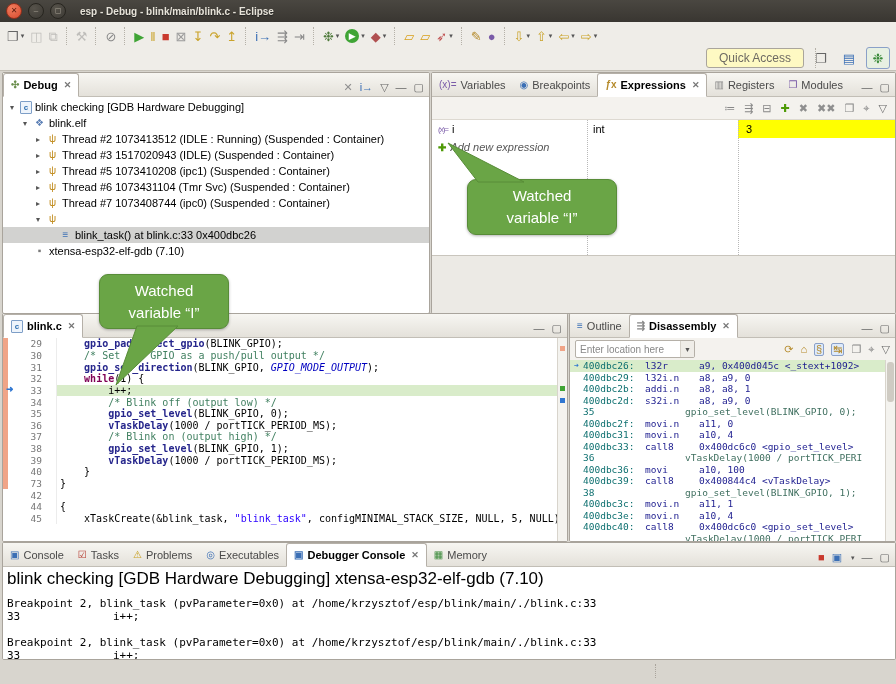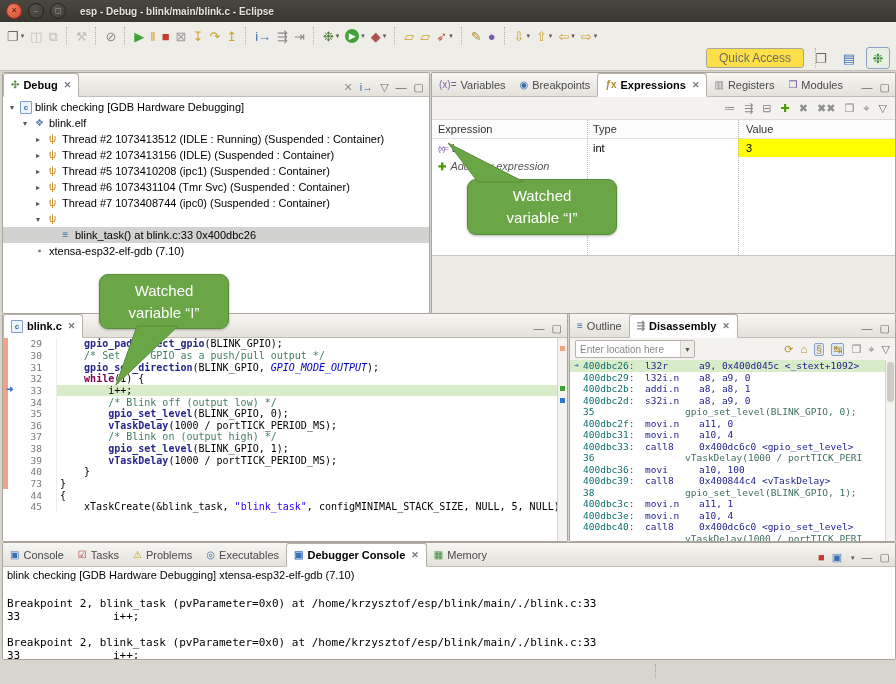--- a/index.html
+++ b/index.html
@@ -16,21 +16,21 @@
   
   .toolbar-zone{position:absolute;left:0;top:22px;width:896px;height:48px;background:#efede8;border-bottom:1px solid #c3bfb6;}
   #tb-groups{position:absolute;left:4px;top:2px;height:24px;display:flex;align-items:center;}
   .tb-btn{display:inline-flex;align-items:center;height:22px;padding:0 3px;border-radius:3px;cursor:default;}
   .tb-glyph{font-size:13px;line-height:1;}
   .tb-btn.dis{opacity:.35;}
   .tb-btn.chip .tb-glyph{background:#3fa435;color:#fff;border-radius:50%;width:14px;height:14px;line-height:14px;font-size:9px;text-align:center;}
   .dd{font-size:7px;color:#555;margin-left:2px;}
   .tb-sep{width:1px;height:18px;border-left:1px dotted #b5b1a8;margin:0 5px;}
   .qa-btn{position:absolute;right:92px;top:26px;height:18px;padding:0 12px;border:1px solid #aaa59c;
-    border-radius:3px;color:#6e6a63;font-size:12px;background:#fde047;display:flex;align-items:center;}
+    border-radius:3px;color:#6e6a63;font-size:12px;background:#fef9c3;display:flex;align-items:center;}
   .persp-sep{position:absolute;right:80px;top:26px;height:20px;border-left:1px dotted #b5b1a8;}
   #persp-bar{position:absolute;right:6px;top:25px;display:flex;align-items:center;gap:6px;}
   .persp-btn{width:22px;height:20px;display:inline-flex;align-items:center;justify-content:center;font-size:13px;border-radius:3px;}
   .persp-btn.active{border:1px solid #8aa0c8;background:#e7f0e2;}
   
   .panel{position:absolute;background:#fff;border:1px solid #a9a49c;border-radius:2px;overflow:hidden;}
   .tabbar{height:23px;background:linear-gradient(#f7f6f2,#e4e1da);border-bottom:1px solid #c2beb6;
     display:flex;align-items:flex-end;}
   .tab{height:22px;padding:0 7px;display:flex;align-items:center;gap:4px;font-size:11px;color:#4a4a4a;white-space:nowrap;}
   .tab.active{background:#fff;border:1px solid #b5b0a8;border-bottom:1px solid #fff;border-radius:3px 3px 0 0;color:#000;font-weight:bold;margin-bottom:-1px;}
@@ -97,21 +97,21 @@
   .ds-addr{width:62px;flex:none;color:#0e7070;}
   .ds-op{width:54px;flex:none;color:#1d1d8f;}
   .ds-args{color:#1d1d8f;}
   .ds-srcnum{width:62px;flex:none;color:#0e7070;}
   .ds-src{color:#3f6f5f;padding-left:40px;}
   #disasm-scroll{position:absolute;right:0;top:46px;bottom:0;width:9px;background:#f4f3ef;border-left:1px solid #d8d4cc;}
   #disasm-scroll .thumb{position:absolute;left:1px;right:1px;top:2px;height:40px;background:#cfcbc3;border-radius:3px;}
   
   #console-panel{left:2px;top:542px;width:892px;height:116px;}
   #console-body{position:absolute;top:24px;left:0;right:0;bottom:0;background:#fff;padding:2px 4px;}
-  #console-status{font-size:11px;color:#000;height:15px;}
+  #console-status{font-size:17px;color:#000;height:15px;}
   #console-pre{font:11px/13px "DejaVu Sans Mono",monospace;white-space:pre;color:#000;}
   
   .statusbar{position:absolute;left:0;top:658px;width:896px;height:26px;}
   .status-sep{position:absolute;left:655px;top:6px;height:14px;border-left:1px dotted #a9a49c;}
   
   .callout{position:absolute;background:#6aa546;border:1px solid #588c38;border-radius:9px;color:#fff;
     text-align:center;font-size:15px;line-height:22px;padding-top:5px;box-sizing:border-box;z-index:51;
     box-shadow:0 1px 3px rgba(0,0,0,.3);}
   #callout1{left:467px;top:179px;width:150px;height:56px;}
   #callout2{left:99px;top:274px;width:130px;height:55px;}
@@ -276,21 +276,21 @@
           <span>blink.elf</span>
         </div>
         <div class="trow" style="padding-left: 30px;">
           <span class="expander">▸</span>
           <span class="ticon" style="color: rgb(192, 138, 26);">ψ</span>
           <span>Thread #2 1073413512 (IDLE : Running) (Suspended : Container)</span>
         </div>
         <div class="trow" style="padding-left: 30px;">
           <span class="expander">▸</span>
           <span class="ticon" style="color: rgb(192, 138, 26);">ψ</span>
-          <span>Thread #2 1073413156 (IDLE) (Suspended : Container)</span>
+          <span>Thread #3 1517020943 (IDLE) (Suspended : Container)</span>
         </div>
         <div class="trow" style="padding-left: 30px;">
           <span class="expander">▸</span>
           <span class="ticon" style="color: rgb(192, 138, 26);">ψ</span>
           <span>Thread #5 1073410208 (ipc1) (Suspended : Container)</span>
         </div>
         <div class="trow" style="padding-left: 30px;">
           <span class="expander">▸</span>
           <span class="ticon" style="color: rgb(192, 138, 26);">ψ</span>
           <span>Thread #6 1073431104 (Tmr Svc) (Suspended : Container)</span>
@@ -354,25 +354,20 @@
         <span class="mini" style="color: rgb(78, 154, 6);">✚</span>
         <span class="mini" style="color: rgb(143, 143, 143);">✖</span>
         <span class="mini" style="color: rgb(143, 143, 143);">✖✖</span>
         <span class="mini" style="color: rgb(136, 136, 136);">❐</span>
         <span class="mini" style="color: rgb(136, 136, 136);">⌖</span>
         <span class="mini" style="color: rgb(102, 102, 102);">▽</span>
       </div>
     <div class="wtable">
       <div class="colsep" style="left:155px;"></div>
       <div class="colsep" style="left:306px;"></div>
-      <div class="whead">
-        <div class="wc1">Expression</div>
-        <div class="wc2">Type</div>
-        <div class="wc3">Value</div>
-      </div>
       <div id="watch-rows">
           <div class="wrow">
             <div class="wc1">
               <span class="vx-ic">(x)=</span>
               <span>i</span>
             </div>
             <div class="wc2">
               <span>int</span>
             </div>
             <div class="wc3 val-hl">
@@ -505,20 +500,26 @@
             <div class="ed-fold"></div>
             <div class="ed-code"><span>    }</span></div>
           </div>
           <div class="ed-row">
             <div class="ed-ann">
               <span class="diff"></span>
             </div>
             <div class="ed-num">73</div>
             <div class="ed-fold"></div>
             <div class="ed-code"><span>}</span></div>
+          </div>
+          <div class="ed-row">
+            <div class="ed-ann"></div>
+            <div class="ed-num">42</div>
+            <div class="ed-fold"></div>
+            <div class="ed-code"><span></span></div>
           </div>
           <div class="ed-row">
             <div class="ed-ann"></div>
             <div class="ed-num">44</div>
             <div class="ed-fold"></div>
             <div class="ed-code"><span>{</span></div>
           </div>
           <div class="ed-row">
             <div class="ed-ann"></div>
             <div class="ed-num">45</div>

